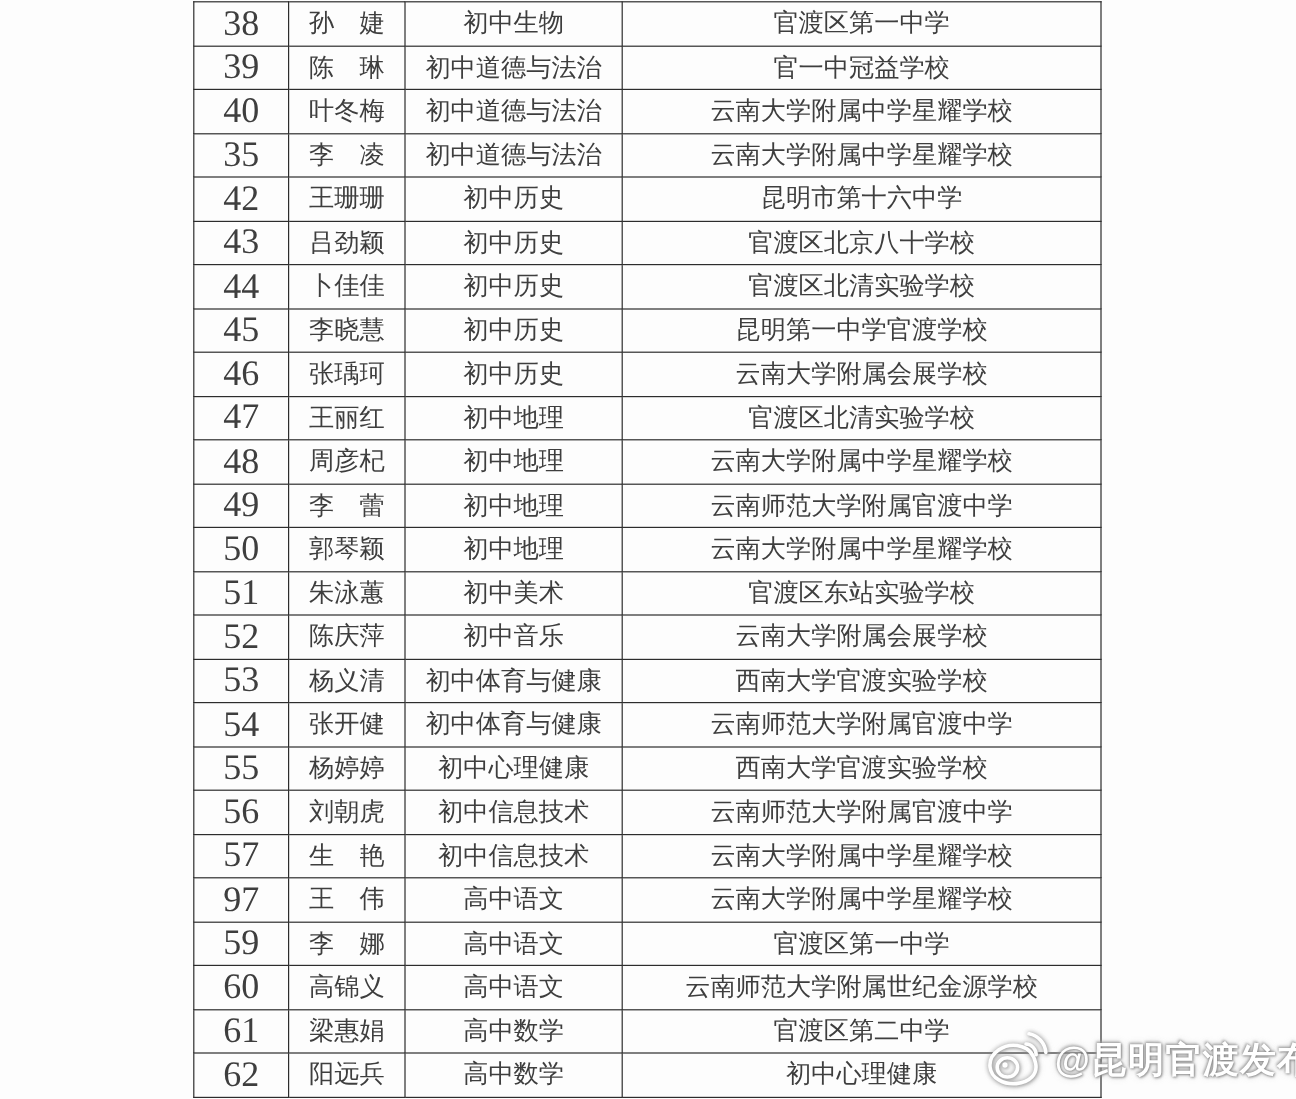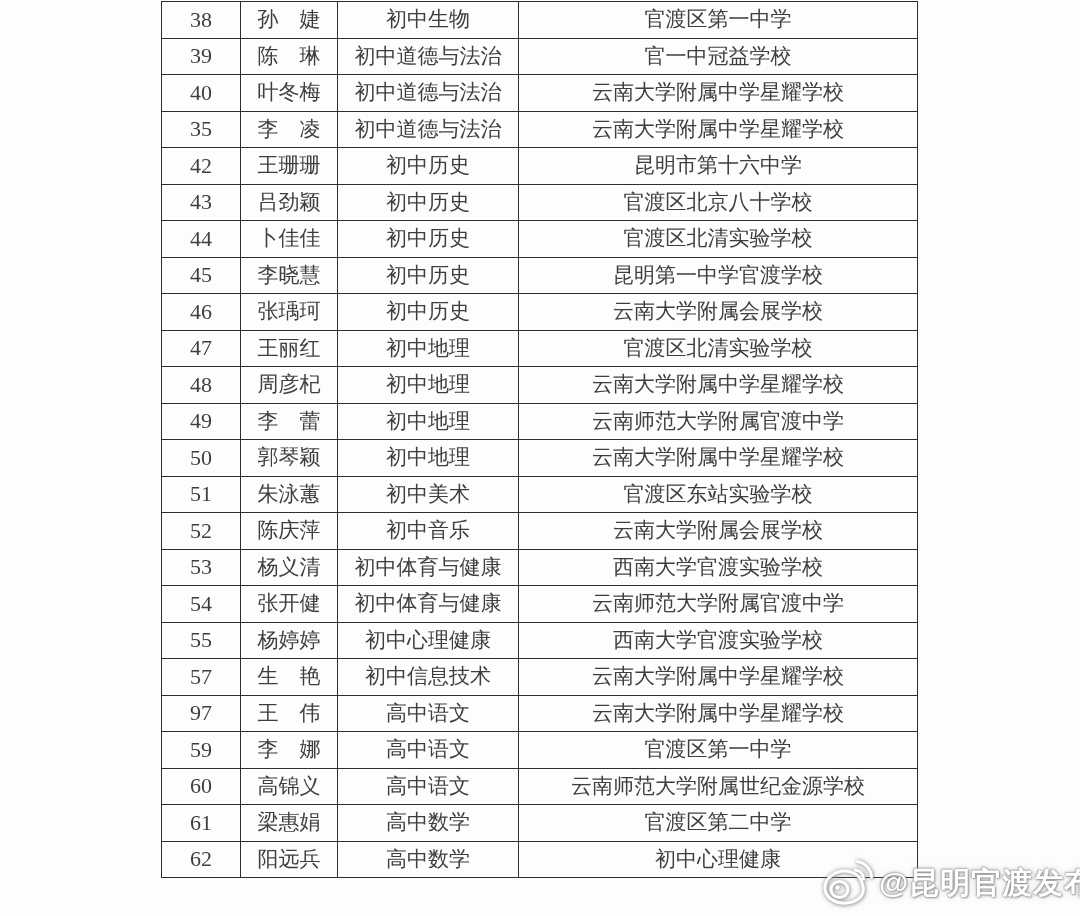--- a/index.html
+++ b/index.html
@@ -35,21 +35,21 @@
     padding:0;
     text-align:center;
     vertical-align:middle;
     color:var(--text-color);
     font-size:21px;
     line-height:1;
     white-space:nowrap;
     overflow:hidden;
   }
   td.num-cell{
-    font-size:22px;
+    font-size:30px;
     font-family:"Liberation Serif","DejaVu Serif",serif;
   }
   .watermark{
     position:absolute;
     left:820px;
     top:854px;
     height:58px;
     display:flex;
     align-items:center;
     gap:3px;
@@ -185,20 +185,26 @@
           <td class="num-cell">54</td>
           <td>张开健</td>
           <td>初中体育与健康</td>
           <td>云南师范大学附属官渡中学</td>
         </tr>
         <tr>
           <td class="num-cell">55</td>
           <td>杨婷婷</td>
           <td>初中心理健康</td>
           <td>西南大学官渡实验学校</td>
+        </tr>
+        <tr>
+          <td class="num-cell">56</td>
+          <td>刘朝虎</td>
+          <td>初中信息技术</td>
+          <td>云南师范大学附属官渡中学</td>
         </tr>
         <tr>
           <td class="num-cell">57</td>
           <td>生　艳</td>
           <td>初中信息技术</td>
           <td>云南大学附属中学星耀学校</td>
         </tr>
         <tr>
           <td class="num-cell">97</td>
           <td>王　伟</td>

